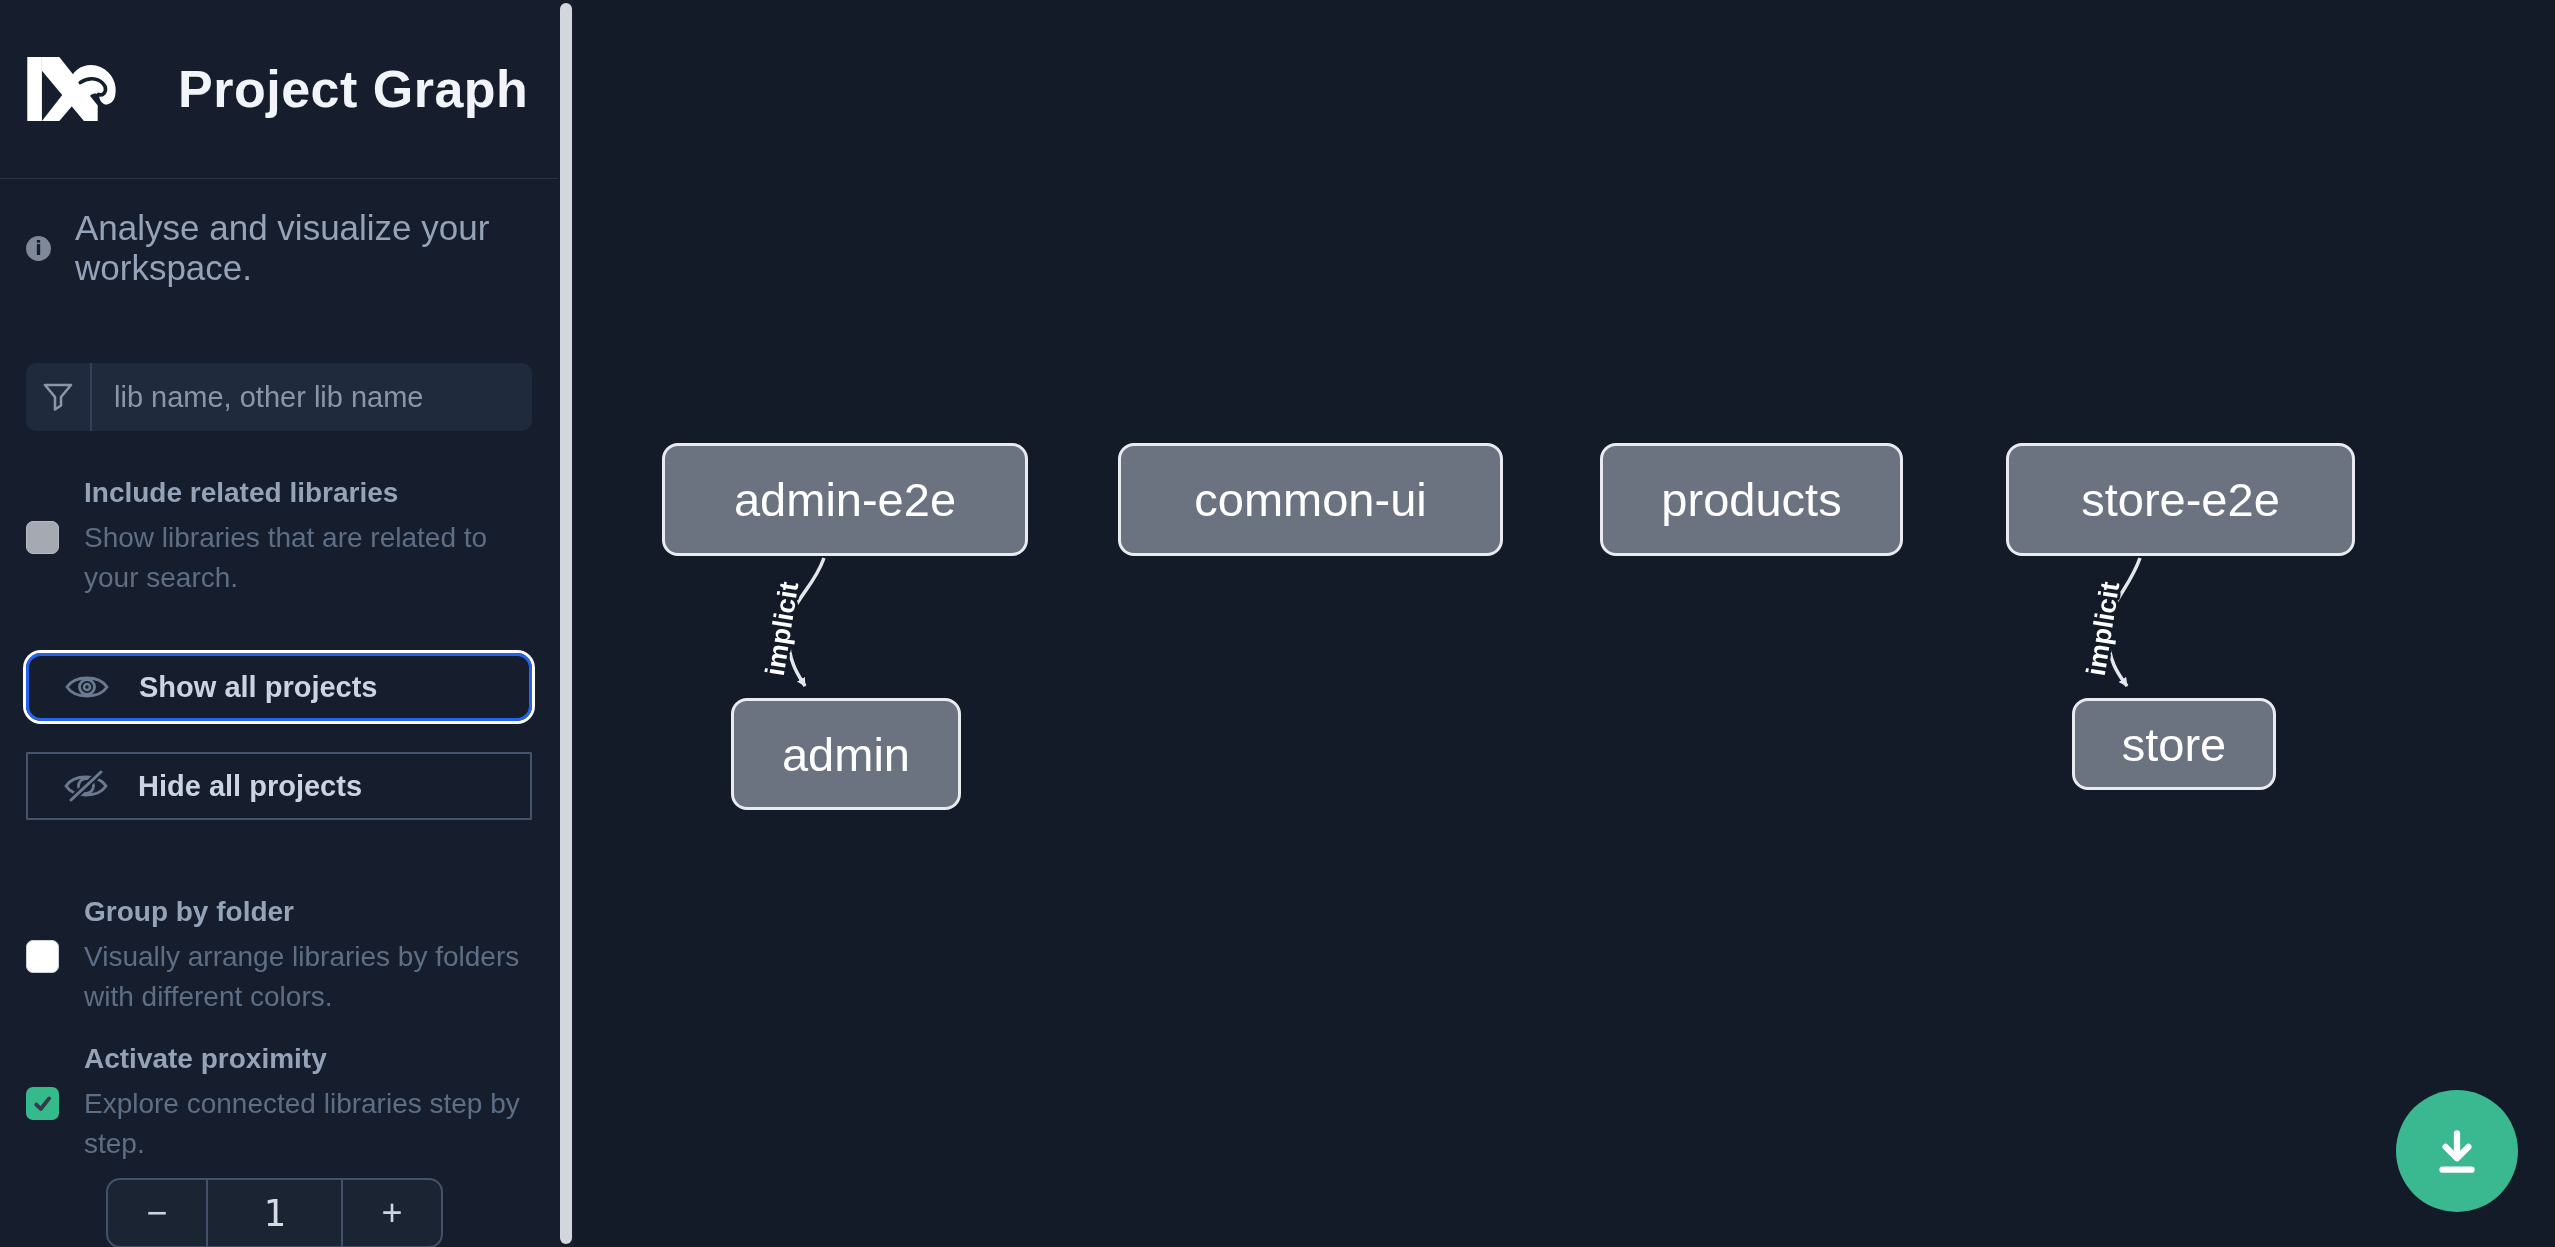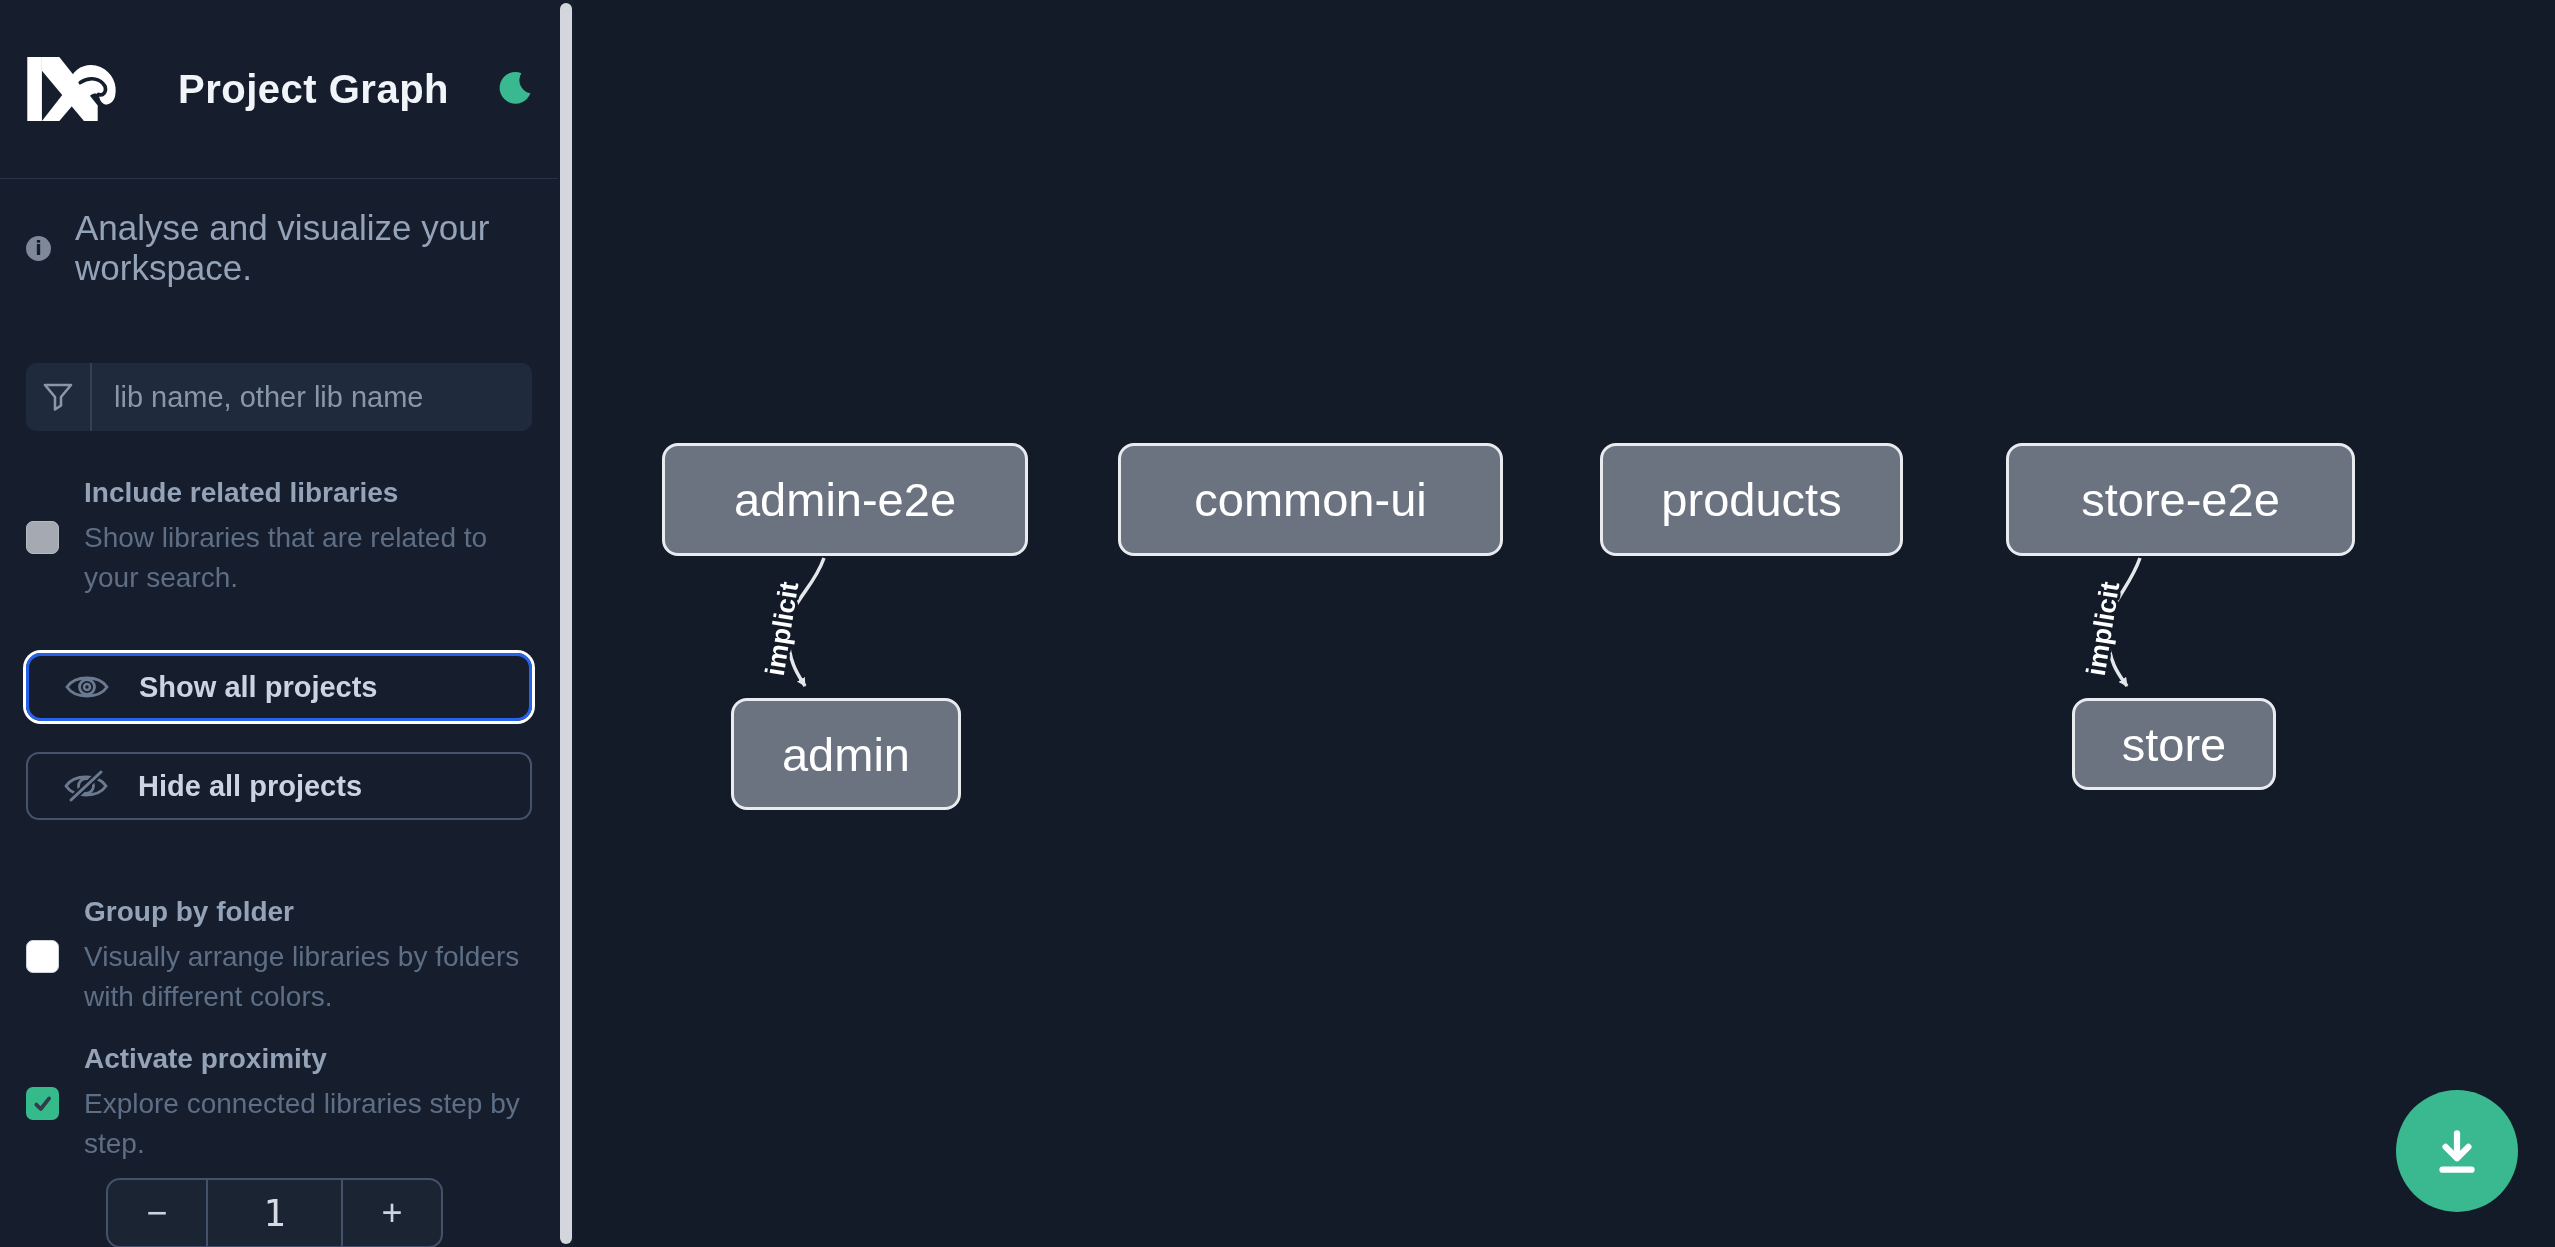--- a/index.html
+++ b/index.html
@@ -12,21 +12,21 @@
   .sidebar {
     position:absolute; left:0; top:0; width:558px; height:1247px;
     background:#161e2e;
   }
   .sidebar-header {
     height:179px; border-bottom:1px solid #273245;
     display:flex; align-items:center; padding:0 26px;
   }
   .nx-logo { width:94px; height:64px; flex:none; }
   .app-title {
-    font-size:40px; font-weight:600; color:#f1f5f9; margin-left:58px;
+    font-size:52px; font-weight:600; color:#f1f5f9; margin-left:58px;
     letter-spacing:.5px; white-space:nowrap;
   }
   .theme-toggle { background:none; border:none; margin-left:46px; cursor:pointer; line-height:0; }
   .info-row { display:flex; align-items:center; gap:24px; padding:0 26px; margin-top:29px; }
   .info-icon {
     width:25px; height:25px; border-radius:50%; background:#7e8899; flex:none;
     display:flex; align-items:center; justify-content:center;
     color:#161e2e; font-size:19px; font-weight:800; font-family:"DejaVu Sans", sans-serif;
   }
   .info-text { font-size:35px; color:#94a3b8; }
@@ -51,21 +51,21 @@
   .cb { width:33px; height:33px; border-radius:7px; flex:none; margin-top:2px; cursor:pointer;
         display:flex; align-items:center; justify-content:center; }
   .cb-gray  { background:#a5aab2; border:1px solid #b5bac2; }
   .cb-white { background:#ffffff; border:1px solid #cdd3da; }
   .cb-green { background:#35ba8c; }
   .option-label { font-size:28px; font-weight:700; color:#94a3b8; line-height:36px; }
   .option-desc  { font-size:28px; color:#5d6e85; line-height:40px; margin-top:7px; max-width:450px; }
   .side-btn {
     display:flex; align-items:center; gap:30px;
     margin:0 26px; width:506px; height:68px; padding:0 36px;
-    background:transparent; border:2px solid #46536c; border-radius:13px;
+    background:transparent; border:2px solid #46536c; border-radius:1px;
     font-size:29px; font-weight:600; color:#cbd5e1; cursor:pointer;
     font-family:"Liberation Sans", sans-serif;
   }
   .btn-show { margin-top:55px; border:3px solid #2563eb; box-shadow:0 0 0 3px #ffffff; border-radius:15px; }
   .btn-hide { margin-top:31px; }
   .stepper {
     margin:14px 0 0 106px; width:337px; height:70px;
     display:flex; border:2px solid #44516a; border-radius:14px; overflow:hidden;
     background:#1b2433;
   }

